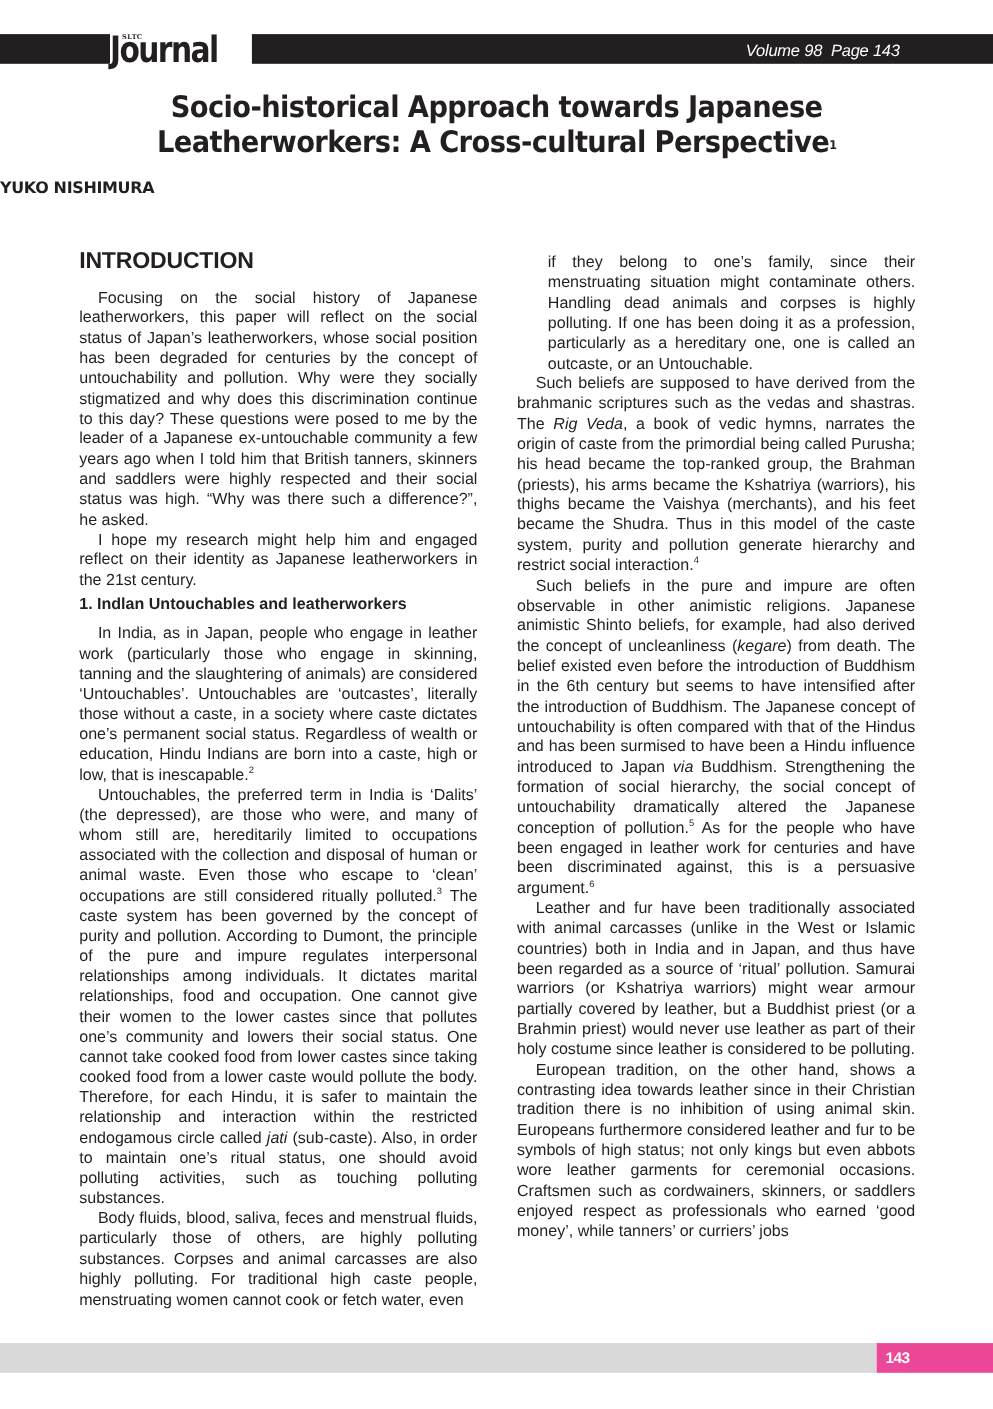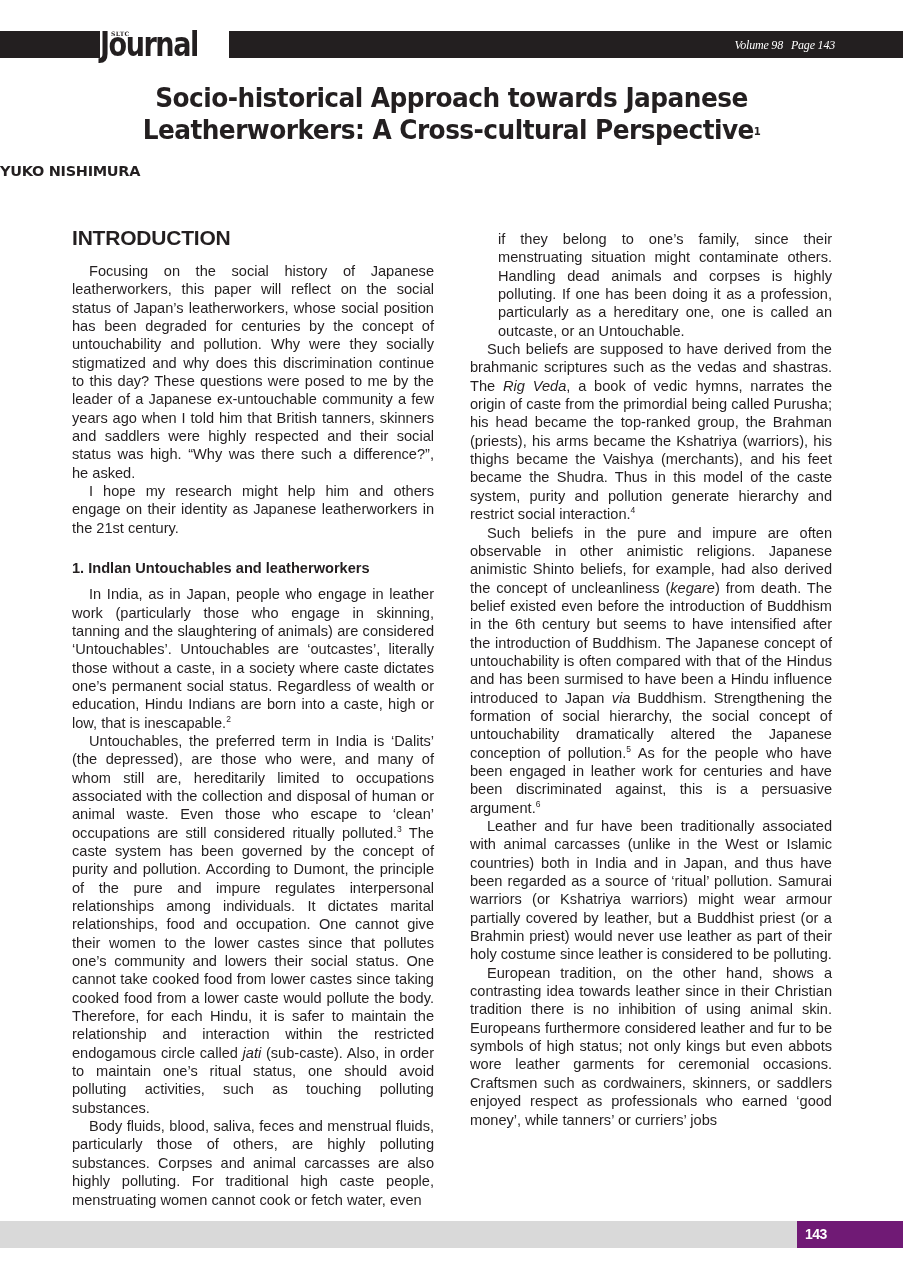--- a/index.html
+++ b/index.html
@@ -2,35 +2,35 @@
 <html><head>
 <meta charset="utf-8">
 <style>
   html, body { margin:0; padding:0; background:#ffffff; }
   body { width:903px; height:1281px; position:relative; overflow:hidden; color:#231f20; }
   .hbar-left { position:absolute; left:0; top:31px; width:100px; height:27px; background:#231f20; }
   .hbar-right { position:absolute; left:229px; top:31px; width:674px; height:27px; background:#231f20; }
   .logo { position:absolute; left:97px; top:22px; width:116px; height:44px; }
   .logo .sltc { position:absolute; left:14px; top:8px; font-family:"DejaVu Serif", serif; font-size:6px; font-weight:bold; letter-spacing:0.3px; }
   .logo .word { position:absolute; left:3px; top:3px; font-family:"DejaVu Sans", sans-serif; font-weight:bold; font-size:33px; letter-spacing:-1.8px; transform:scaleX(0.82); transform-origin:left top; line-height:40px; }
-  .vol { position:absolute; right:68px; top:38px; color:#fff; font-family:Liberation Serif, serif; font-style:italic; font-size:12px; letter-spacing:-0.2px; }
+  .vol { position:absolute; right:85px; top:38px; color:#fff; font-family:Liberation Sans, sans-serif; font-style:italic; font-size:15px; letter-spacing:-0.2px; }
   .vol span + span { margin-left:8px; }
   .title { position:absolute; left:0; width:903px; top:82px; text-align:center; font-family:"DejaVu Sans", sans-serif; font-weight:bold; font-size:27px; line-height:32px; letter-spacing:-0.6px; transform:scaleX(0.92); transform-origin:center top; }
   .title sup { font-size:11px; vertical-align:top; position:relative; top:2px; }
   .author { position:absolute; left:0; width:903px; top:163px; text-align:left; font-family:"DejaVu Sans", sans-serif; font-weight:bold; font-size:14.5px; letter-spacing:-0.3px; }
   .col { position:absolute; top:228px; width:362px; font-family:"Liberation Sans", sans-serif; font-size:14.6px; line-height:18.35px; text-align:justify; }
   .col.left { left:72px; }
   .col.right { left:470px; top:230px; }
   .col p { margin:0; text-indent:17px; }
   .col p.noindent { text-indent:0;margin-left:28px; }
   .col sup { font-size:8.5px; line-height:0; vertical-align:super; }
   .h1 { font-weight:bold; font-size:21px; margin:0 0 14px 0; line-height:20px; letter-spacing:-0.2px; }
-  .h2 { font-weight:bold; font-size:14.6px; margin:22px 0 8px 0; line-height:18px; }
+  .h2 { font-weight:bold; font-size:14.6px; margin:4px 0 8px 0; line-height:18px; }
   .footer-bar { position:absolute; left:0; top:1221px; width:797px; height:27px; background:#d9d9d9; }
-  .footer-num { position:absolute; left:797px; top:1221px; width:106px; height:27px; background:#701a75; color:#fff; font-family:"Liberation Sans", sans-serif; font-weight:bold; font-size:14px; line-height:27px; padding-left:8px; box-sizing:border-box; letter-spacing:-0.5px; }
+  .footer-num { position:absolute; left:797px; top:1221px; width:106px; height:27px; background:#ec4899; color:#fff; font-family:"Liberation Sans", sans-serif; font-weight:bold; font-size:14px; line-height:27px; padding-left:8px; box-sizing:border-box; letter-spacing:-0.5px; }
 </style>
 </head>
 <body>
 
 <div class="hbar-left"></div>
 <div class="logo">
   <span class="word">Journal</span>
   <span class="sltc">SLTC</span>
 </div>
 <div class="hbar-right"></div>
@@ -40,21 +40,21 @@
 
 <div class="title">
   <div>Socio-historical Approach towards Japanese</div>
   <div><span>Leatherworkers: A Cross-cultural Perspective</span><sup>1</sup></div>
 </div>
 <div class="author">YUKO NISHIMURA</div>
 
 <div class="col left">
   <div class="h1">INTRODUCTION</div>
   <p>Focusing on the social history of Japanese leatherworkers, this paper will reflect on the social status of Japan’s leatherworkers, whose social position has been degraded for centuries by the concept of untouchability and pollution. Why were they socially stigmatized and why does this discrimination continue to this day? These questions were posed to me by the leader of a Japanese ex-untouchable community a few years ago when I told him that British tanners, skinners and saddlers were highly respected and their social status was high. “Why was there such a difference?”, he asked.</p>
-  <p>I hope my research might help him and others engage on their identity as Japanese leatherworkers in the 21st century.</p>
+  <p>I hope my research might help him and engaged reflect on their identity as Japanese leatherworkers in the 21st century.</p>
   <div class="h2">1. Indlan Untouchables and leatherworkers</div>
   <p><span>In India, as in Japan, people who engage in leather work (particularly those who engage in skinning, tanning and the slaughtering of animals) are considered ‘Untouchables’. Untouchables are ‘outcastes’, literally those without a caste, in a society where caste dictates one’s permanent social status. Regardless of wealth or education, Hindu Indians are born into a caste, high or low, that is inescapable.</span><sup>2</sup></p>
   <p><span>Untouchables, the preferred term in India is ‘Dalits’ (the depressed), are those who were, and many of whom still are, hereditarily limited to occupations associated with the collection and disposal of human or animal waste. Even those who escape to ‘clean’ occupations are still considered ritually polluted.</span><sup>3</sup><span> The caste system has been governed by the concept of purity and pollution. According to Dumont, the principle of the pure and impure regulates interpersonal relationships among individuals. It dictates marital relationships, food and occupation. One cannot give their women to the lower castes since that pollutes one’s community and lowers their social status. One cannot take cooked food from lower castes since taking cooked food from a lower caste would pollute the body. Therefore, for each Hindu, it is safer to maintain the relationship and interaction within the restricted endogamous circle called </span><i>jati</i><span> (sub-caste). Also, in order to maintain one’s ritual status, one should  avoid polluting activities, such as touching polluting substances.</span></p>
   <p>Body fluids, blood, saliva, feces and menstrual fluids, particularly those of others, are highly polluting substances. Corpses and animal carcasses are also highly polluting. For traditional high caste people, menstruating women cannot cook or fetch water, even</p>
 </div>
 
 <div class="col right">
   <p class="noindent">if they belong to one’s family, since their menstruating situation might contaminate others. Handling dead animals and corpses is highly polluting. If one has been doing it as a profession, particularly as a hereditary one, one is called an outcaste, or an Untouchable.</p>
   <p><span>Such beliefs are supposed to have derived from the brahmanic scriptures such as the vedas and shastras. The </span><i>Rig Veda</i><span>, a book of vedic hymns, narrates the origin of caste from the primordial being called Purusha; his head became the top-ranked group, the Brahman (priests), his arms became the Kshatriya (warriors), his thighs became the Vaishya (merchants), and his feet became the Shudra. Thus in this model of the caste system, purity and pollution generate hierarchy and restrict social interaction.</span><sup>4</sup></p>
   <p><span>Such beliefs in the pure and impure are often observable in other animistic religions. Japanese animistic Shinto beliefs, for example, had also derived the concept of uncleanliness (</span><i>kegare</i><span>) from death. The belief existed even before the introduction of Buddhism in the 6th century but seems to have intensified after the introduction of Buddhism. The Japanese concept of untouchability is often compared with that of the Hindus and has been surmised to have been a Hindu influence introduced to Japan </span><i>via</i><span> Buddhism. Strengthening the formation of social hierarchy, the social concept of untouchability dramatically altered the Japanese conception of pollution.</span><sup>5</sup><span> As for the people who have been engaged in leather work for centuries and have been discriminated against, this is a persuasive argument.</span><sup>6</sup></p>

